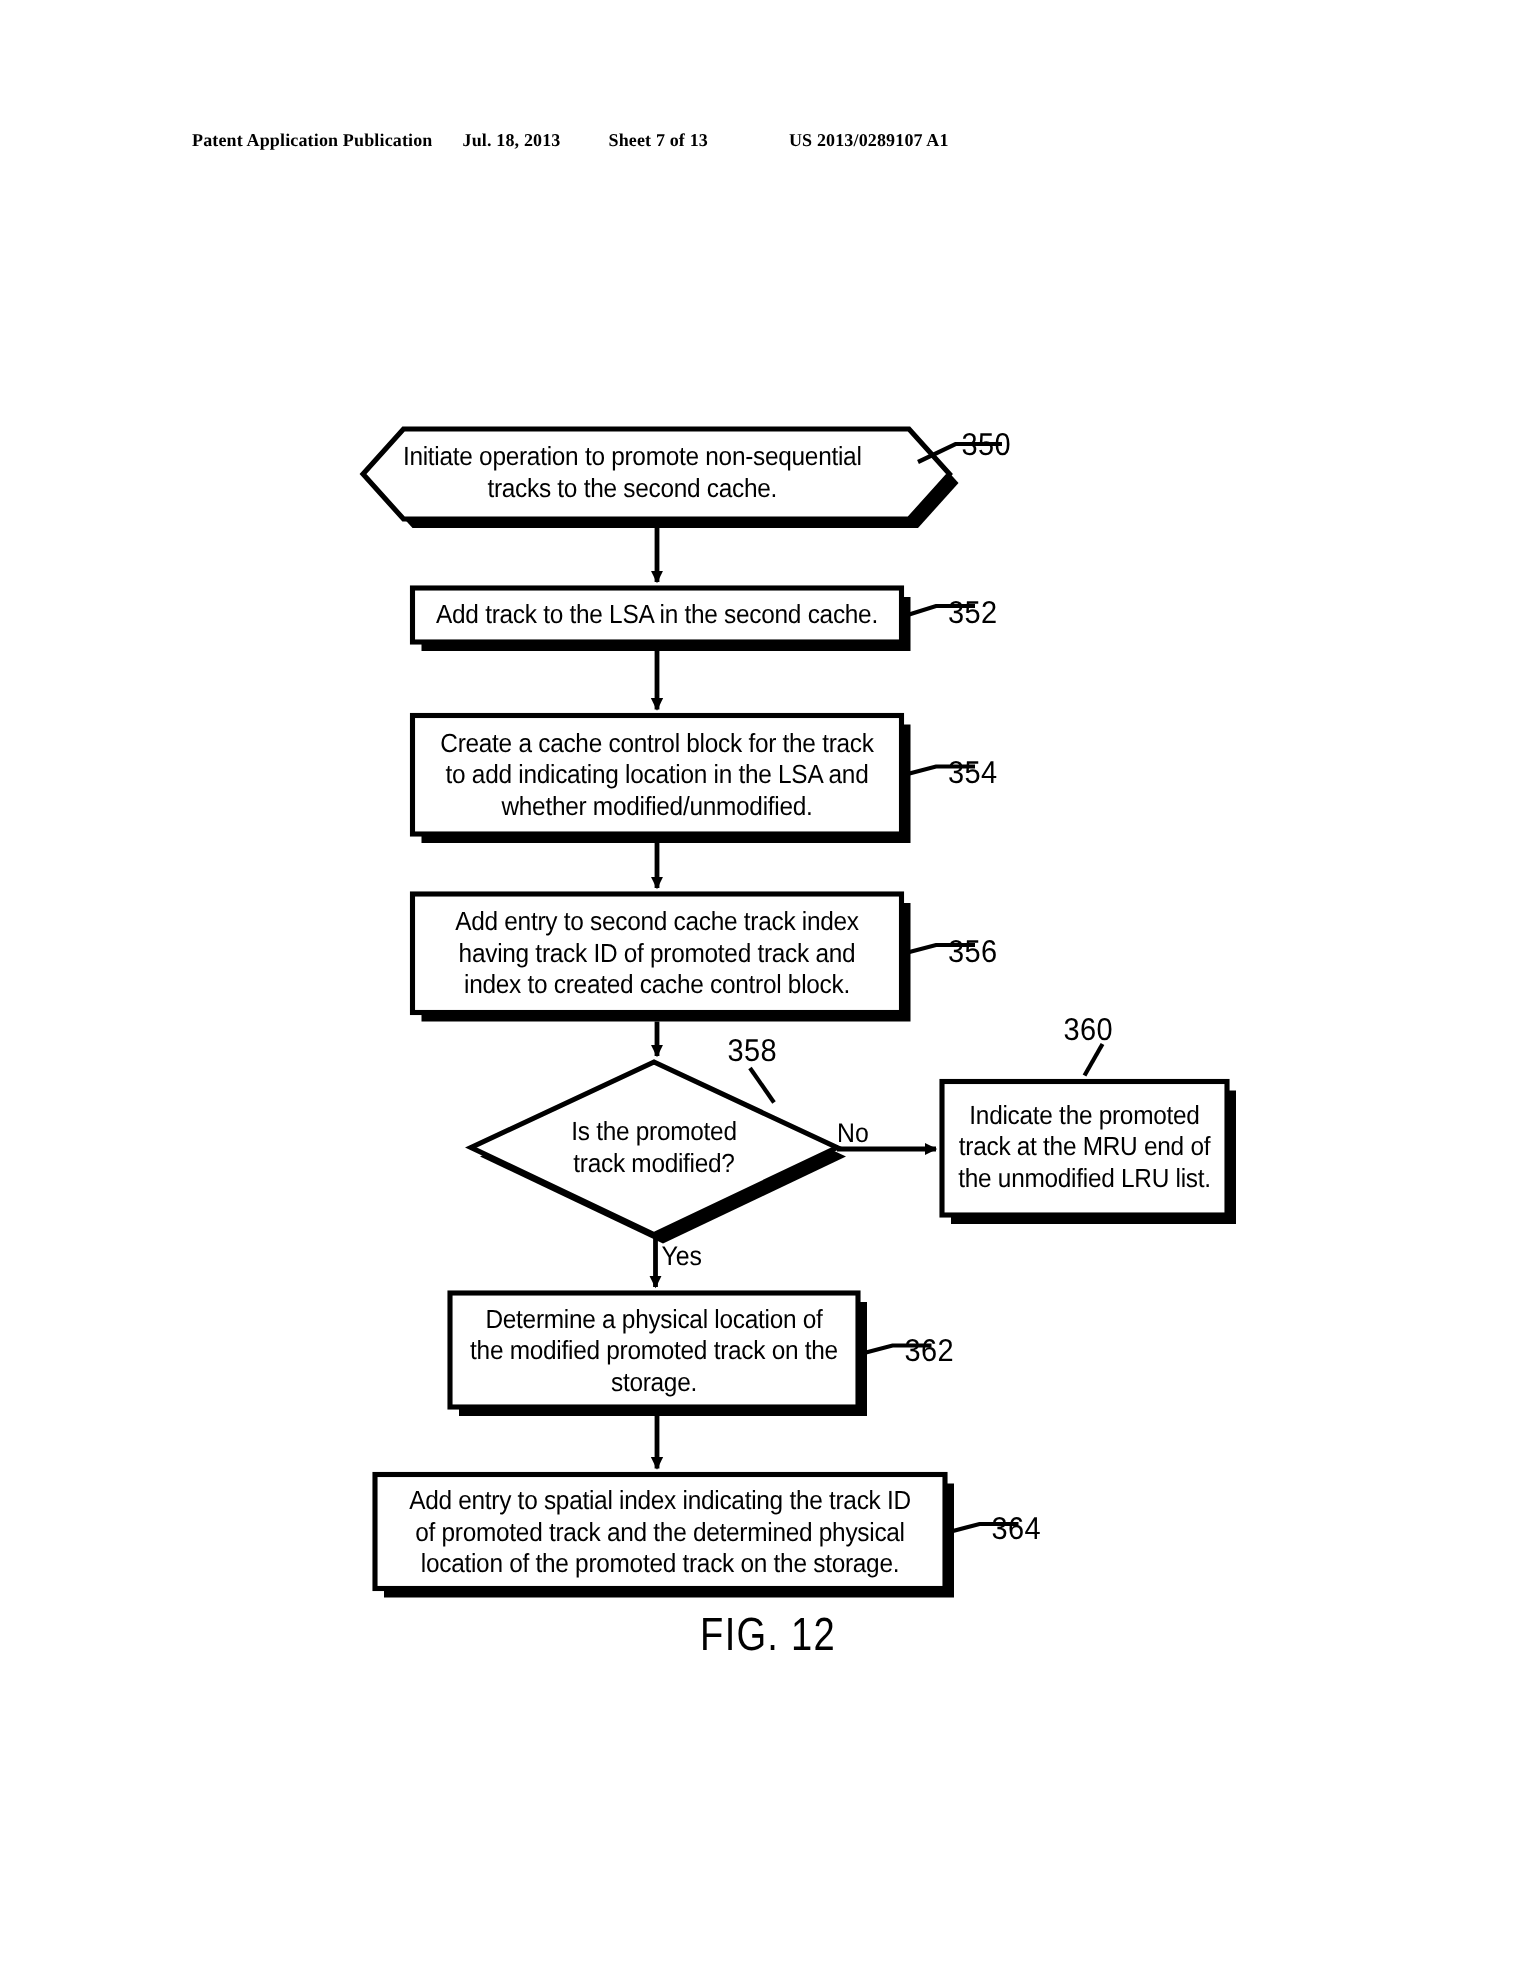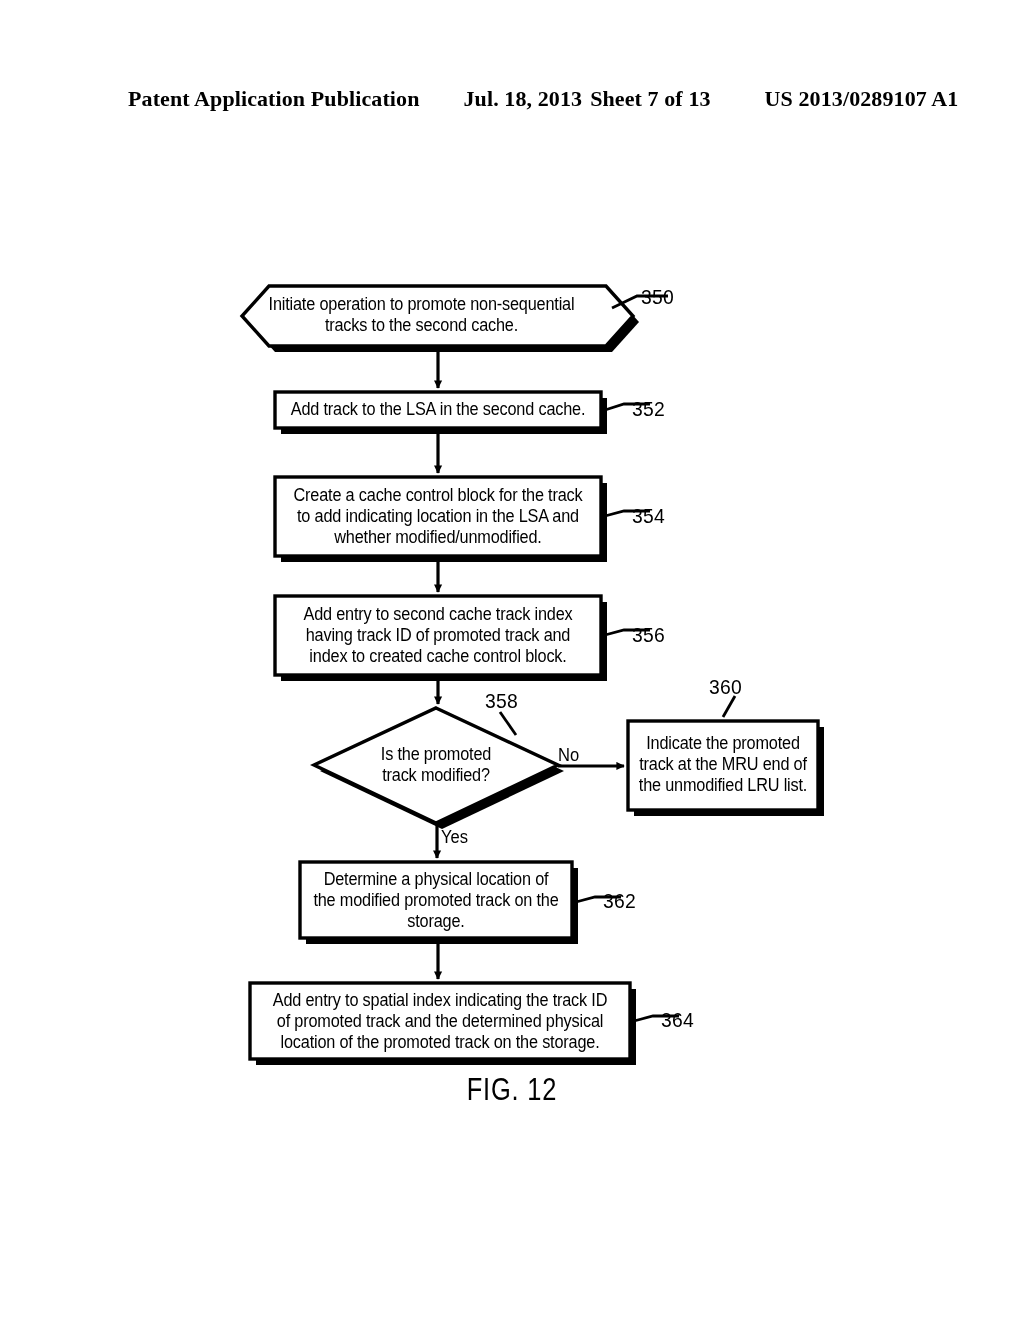--- a/index.html
+++ b/index.html
@@ -19,29 +19,29 @@
 
   
   #page-header {
     position: absolute;
     top: 86px;
     left: 128px;
     width: 768px;
     height: 24px;
     font-family: "Liberation Serif", serif;
     font-weight: bold;
-    font-size: 22px;
+    font-size: 12px;
     letter-spacing: 0.1px;
     white-space: nowrap;
     display: flex;
     align-items: baseline;
   }
   #page-header .hdr-pub   { }
-  #page-header .hdr-date  { margin-left: 44px; }
-  #page-header .hdr-sheet { margin-left: 8px; }
+  #page-header .hdr-date  { margin-left: 20px; }
+  #page-header .hdr-sheet { margin-left: 32px; }
   #page-header .hdr-num   { margin-left: 54px; }
 
   
   #figure {
     position: absolute;
     left: 0;
     top: 0;
     width: 1024px;
     height: 932px;
   }

